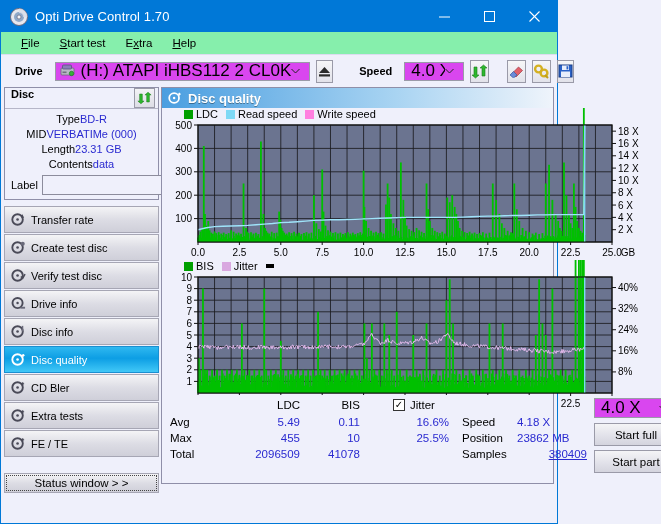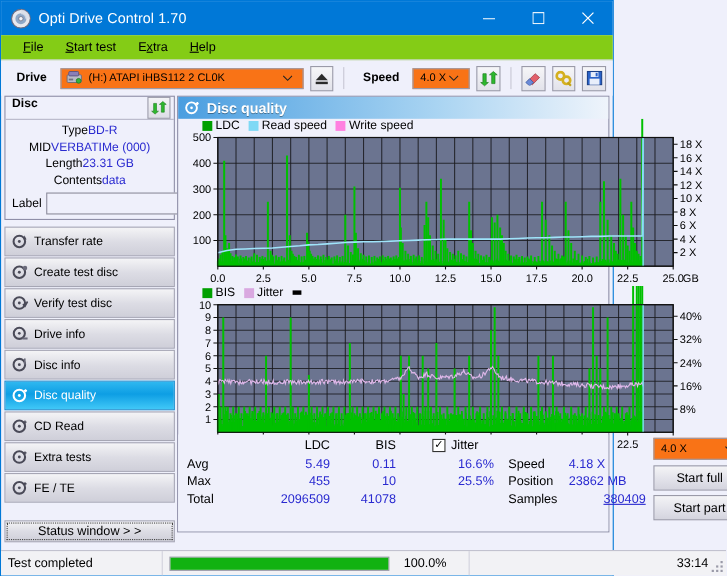--- a/index.html
+++ b/index.html
@@ -13,30 +13,30 @@
 
   
   .titlebar{height:31px;background:#0078d7;display:flex;align-items:center;}
   .tb-icon{width:20px;height:20px;margin:0 6px 0 8px;flex:0 0 auto;position:relative;}
   .tb-title{color:#fff;font-size:13px;flex:1 1 auto;letter-spacing:.1px;}
   .tb-btns{display:flex;height:31px;}
   .tb-btn{width:45px;height:31px;display:flex;align-items:center;justify-content:center;
           color:#fff;font-size:13px;}
 
   
-  .menubar{height:22px;background:#84cc16;display:flex;align-items:center;padding-left:10px;
+  .menubar{height:22px;background:#86efac;display:flex;align-items:center;padding-left:10px;
            border-bottom:1px solid #dcdcf0;}
   .menu-item{padding:2px 10px;font-size:11.5px;color:#000;}
   .menu-item u{text-decoration:underline;}
 
   
   .toolbar{height:32px;display:flex;align-items:center;padding:0 6px;gap:6px;background:#eff0fb;}
   .tb-label{font-weight:bold;font-size:11px;padding:0 6px 0 8px;}
-  .combo{height:19px;background:#f97316;border:1px solid #9a9aa8;display:flex;align-items:center;
-         font-size:10px;padding:0 2px;box-sizing:border-box;position:relative;}
+  .combo{height:19px;background:#d946ef;border:1px solid #9a9aa8;display:flex;align-items:center;
+         font-size:17px;padding:0 2px;box-sizing:border-box;position:relative;}
   .combo .cb-text{flex:1 1 auto;white-space:nowrap;overflow:hidden;padding-left:4px;}
   .combo .cb-arrow{width:16px;text-align:center;font-size:8px;color:#333;flex:0 0 auto;}
   #drive-combo{width:257px;}
   #speed-combo{width:60px;}
   .tbtn{width:25px;height:23px;border:1px solid #9a9aa8;background:linear-gradient(#f6f6f8,#e2e2ea);
         display:flex;align-items:center;justify-content:center;box-sizing:border-box;}
   .tsep{width:1px;height:20px;background:#c7c7d4;margin:0 3px;}
 
   
   .body{display:flex;height:397px;padding:0 0 0 0;}
@@ -315,21 +315,21 @@
           <span>Disc quality</span>
         </div>
         <div class="nav-btn">
           <span class="ni">
             <svg width="15" height="15" viewBox="0 0 16 16">
                 <circle cx="7" cy="8" r="5.6" fill="none" stroke="#4a4a58" stroke-width="2"></circle>
                 <circle cx="7" cy="8" r="1.4" fill="#4a4a58"></circle>
                 <path d="M11 4 L14 4 M12.5 2.5 L12.5 5.5" stroke="#4a4a58" stroke-width="1.3"></path>
               </svg>
           </span>
-          <span>CD Read</span>
+          <span>CD Bler</span>
         </div>
         <div class="nav-btn">
           <span class="ni">
             <svg width="15" height="15" viewBox="0 0 16 16">
                 <circle cx="7" cy="8" r="5.6" fill="none" stroke="#4a4a58" stroke-width="2"></circle>
                 <circle cx="7" cy="8" r="1.4" fill="#4a4a58"></circle>
                 <path d="M11 4 L14 4 M12.5 2.5 L12.5 5.5" stroke="#4a4a58" stroke-width="1.3"></path>
               </svg>
           </span>
           <span>Extra tests</span>
@@ -1768,38 +1768,14 @@
               </svg>
           </span>
         </div>
         <div class="sbtn" style="position:absolute;left:432px;top:28px;width:84px;height:23px;">Start full</div>
         <div class="sbtn" style="position:absolute;left:432px;top:55px;width:84px;height:23px;">Start part</div>
       </div>
 
     </div>
   </div>
 
-  <div class="statusbar">
-    <div class="sb-cell" style="width:146px;">Test completed</div>
-    <div class="sb-sep"></div>
-    <div class="sb-cell" style="width:213px;">
-      <div class="progress">
-        <div id="progress-fill" style="width: 100%; background: rgb(17, 178, 17);"></div>
-      </div>
-    </div>
-    <div class="sb-cell" style="width:65px;">100.0%</div>
-    <div class="sb-sep"></div>
-    <div class="sb-cell" style="flex:1 1 auto;justify-content:flex-end;padding-right:16px;">33:14</div>
-    <div class="grip">
-      <svg width="12" height="12" viewBox="0 0 12 12">
-        <g fill="#9a9aa8">
-          <rect x="9" y="9" width="2" height="2"></rect>
-            <rect x="5" y="9" width="2" height="2"></rect>
-            <rect x="9" y="5" width="2" height="2"></rect>
-          <rect x="1" y="9" width="2" height="2"></rect>
-            <rect x="5" y="5" width="2" height="2"></rect>
-            <rect x="9" y="1" width="2" height="2"></rect>
-        </g>
-      </svg>
-    </div>
-  </div>
 
 </div>
 
 </body></html>

